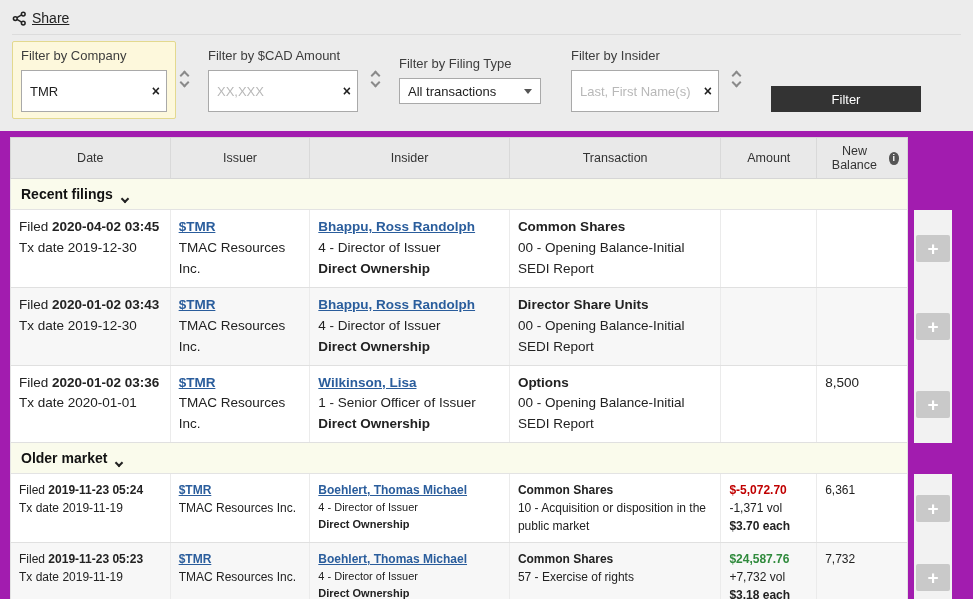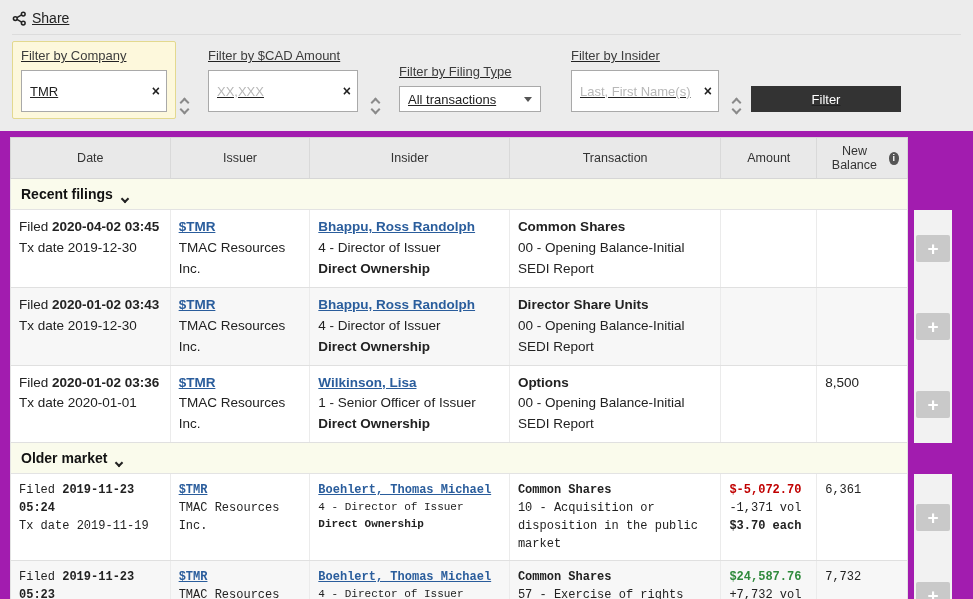--- a/index.html
+++ b/index.html
@@ -14,21 +14,21 @@
   .topbar {
     display: flex; justify-content: space-between; align-items: flex-start;
     padding-bottom: 8px; margin-bottom: 6px; border-bottom: 1px solid #dcdcdc;
   }
   h1 { font-size: 18px; font-weight: 700; color: #1b1b1b; letter-spacing: .2px; }
   .share {
     display: inline-flex; align-items: center; gap: 5px;
     font-size: 14px; color: #222; text-decoration: underline; cursor: pointer; margin-top: 2px;
   }
   
-  .filters { display: flex; align-items: flex-end; text-decoration: underline; }
+  .filters { display: flex; align-items: center; }
   .fgroup { display: flex; flex-direction: column; padding: 6px 8px; border: 1px solid transparent; margin-right: 2px; }
   .fgroup.highlight { background: #fdf8dc; border: 1px solid #e3d98f; border-radius: 2px; }
   .fgroup label { font-size: 13px; color: #3d3d3d; margin-bottom: 7px; white-space: nowrap; cursor: default; }
   .input-wrap { position: relative; background: #fff; border: 1px solid #a9a9a9; height: 42px; display: flex; align-items: center; }
   .fgroup.company .input-wrap { width: 146px; }
   .fgroup.amount  .input-wrap { width: 150px; }
   .fgroup.insider .input-wrap { width: 148px; }
   .input-wrap input {
     border: none; outline: none; height: 100%; width: 100%;
     padding: 0 22px 0 8px; font-size: 13px; font-family: inherit; background: transparent; color: #222;
@@ -40,21 +40,21 @@
   .chev.up { transform: rotate(135deg); }
   .chev.down { transform: rotate(-45deg); }
   .select {
     display: flex; align-items: center; justify-content: space-between;
     background: #fff; border: 1px solid #a9a9a9; height: 26px; padding: 0 8px;
     font-size: 13px; min-width: 142px; cursor: pointer; color: #222;
   }
   .select .arrow { width: 0; height: 0; border-left: 4px solid transparent; border-right: 4px solid transparent; border-top: 5px solid #555; margin-left: 10px; }
   .fgroup.type { margin-right: 12px; }
   .filter-btn {
-    align-self: flex-end; margin-bottom: 7px;
+    margin-left: 20px; align-self: flex-end; margin-bottom: 7px;
     background: #333333; color: #fff; border: none; width: 150px; height: 26px;
     font-size: 13px; font-family: inherit; cursor: pointer;
   }
   
   .tablezone { padding: 6px 0 0 10px; background: #a21caf; }
   .row-line { display: flex; }
   .t-head { display: flex; width: 898px; background: #e9e9e9; border: 1px solid #d6d6d6; }
   .hc { padding: 6px 8px; font-size: 12.5px; color: #333; text-align: center; border-right: 1px solid #d9d9d9; display: flex; align-items: center; justify-content: center; gap: 5px; cursor: default; }
   .hc:last-child { border-right: none; }
   .cells { display: flex; width: 898px; border-left: 1px solid #e3e3e3; border-right: 1px solid #e3e3e3; border-bottom: 1px solid #e0e0e0; background: #fff; }
@@ -72,21 +72,21 @@
   .lnk { color: #2a5d9c; font-weight: bold; text-decoration: underline; cursor: pointer; }
   .bold { font-weight: bold; }
   .neg { color: #c00000; }
   .pos { color: #2f8a3c; }
   .section {
     width: 898px; background: #fafbec; border: 1px solid #e3e3e3; border-top: none;
     padding: 7px 10px; font-size: 14px; font-weight: bold; color: #111;
     display: flex; align-items: flex-end; cursor: pointer;
   }
   .sec-chev { width: 6px; height: 6px; border-left: 2px solid #222; border-bottom: 2px solid #222; transform: rotate(-45deg); margin-left: 9px; margin-top: -3px; }
-  .old .c { font-size: 12px; line-height: 1.5; font-family: Liberation Mono, monospace; }
+  .old .c { font-size: 12px; line-height: 1.5; }
   .old .c .sub { font-size: 11px; }
   .old .c-trans .bold { font-size: 12px; }
   .info {
     display: inline-flex; align-items: center; justify-content: center;
     width: 13px; height: 13px; border-radius: 50%; background: #555; color: #fff;
     font-size: 9px; font-weight: bold;
   }
   .gutter { width: 38px; margin-left: 6px; background: #f2f2f2; display: flex; align-items: center; justify-content: center; }
   .gutter.empty { background: transparent; }
   .plus {

